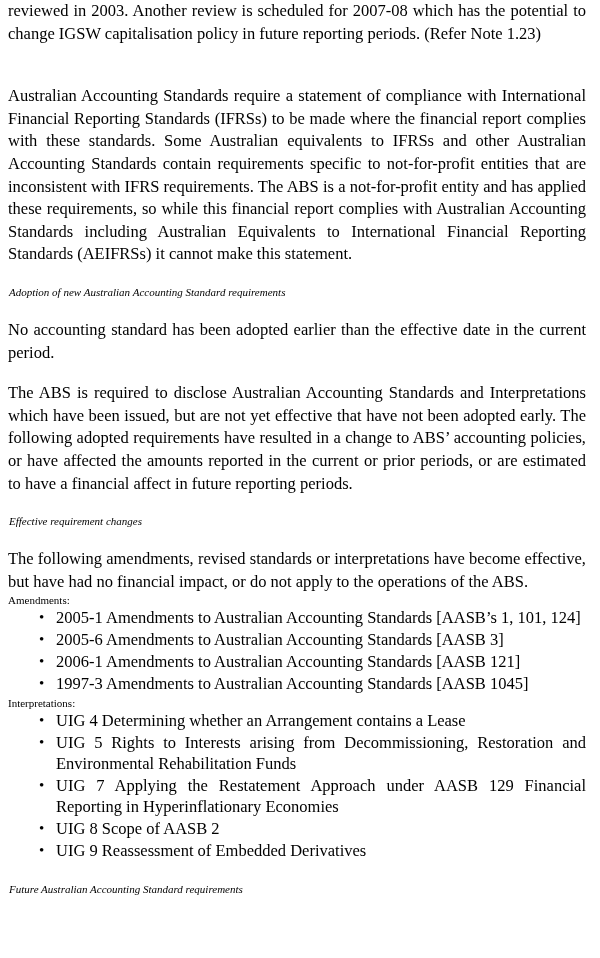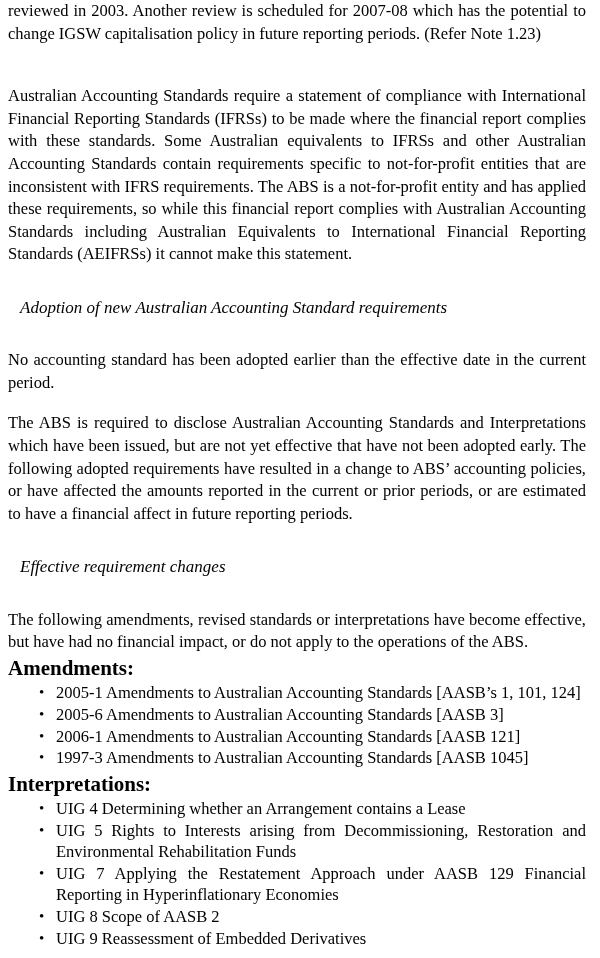--- a/index.html
+++ b/index.html
@@ -39,30 +39,29 @@
   }
   .heading-num {
     width: 58px;
     flex: 0 0 58px;
   }
   .heading-text {
     flex: 1 1 auto;
   }
   .subhead {
     font-style: italic;
-    font-size: 17px;
-    margin: 12px;
+    font-size: 11px;
+    margin: 1px;
     line-height: 1.37;
   }
   .plain-line {
-    font-size: 21px;
+    font-size: 11px;
     line-height: 1.37;
     margin: 0;
     text-align: left;
-    font-weight: bold;
   }
   ul.bullets {
     list-style: none;
     margin: 0;
     padding: 0;
   }
   ul.bullets > li {
     position: relative;
     padding-left: 48px;
     font-size: 16.5px;

